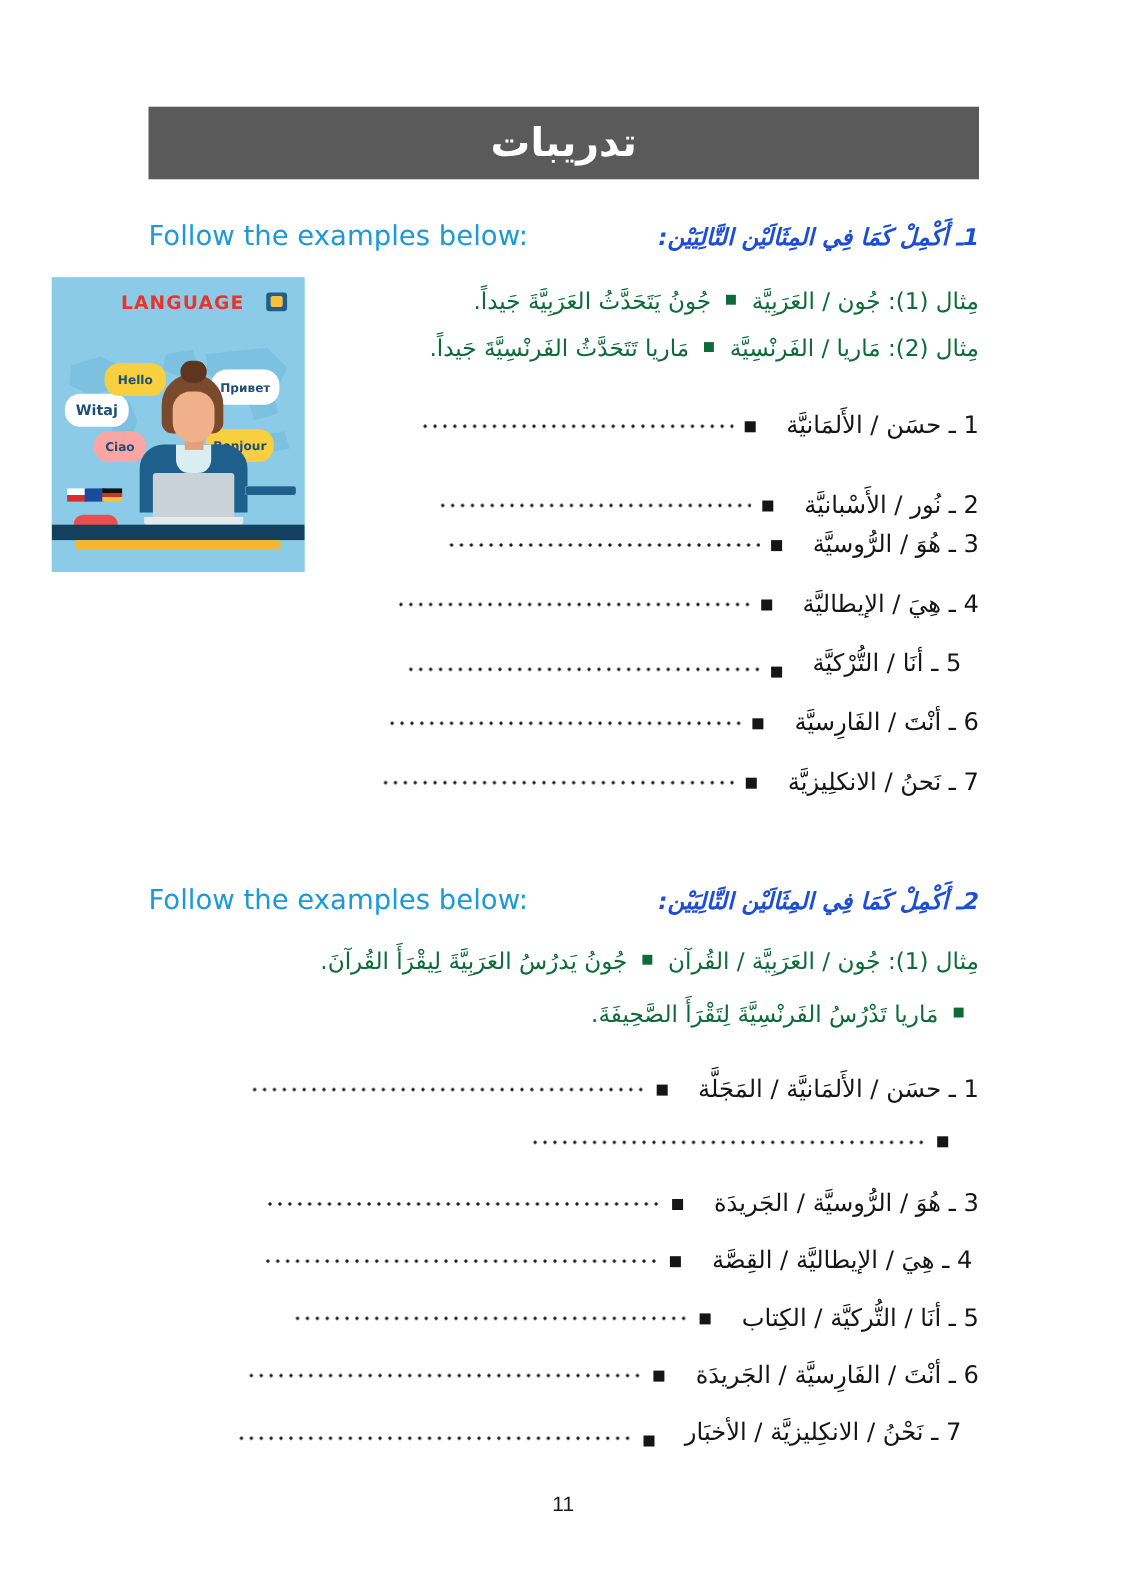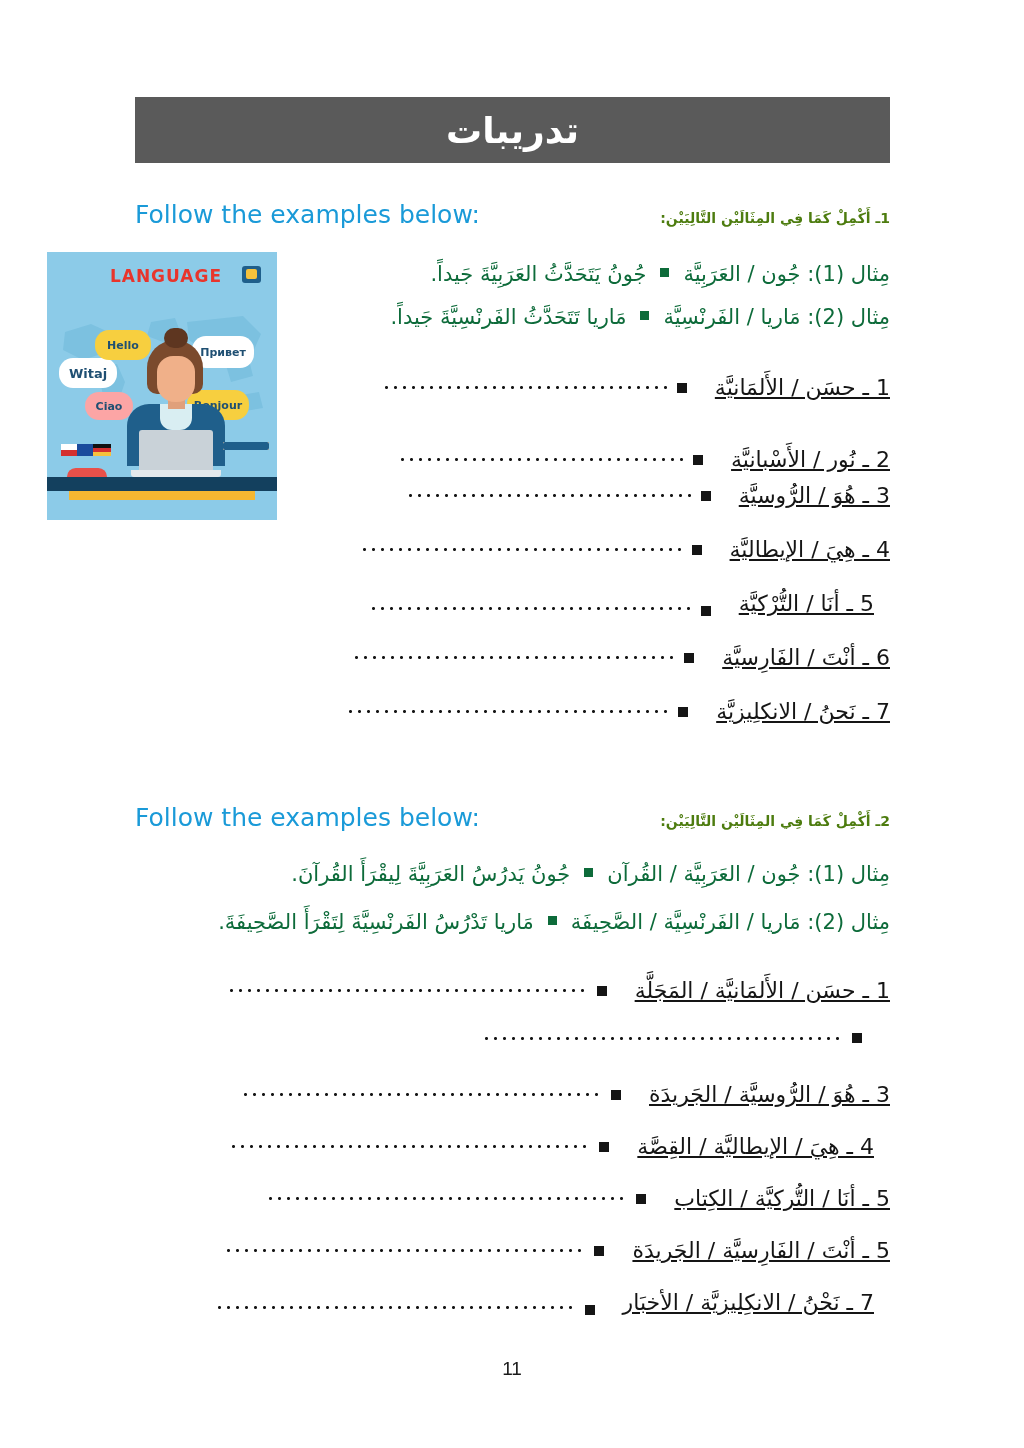--- a/index.html
+++ b/index.html
@@ -35,26 +35,27 @@
     direction: ltr;
   }
   .instr-en {
     color: #1a9ad8;
     font-family: "DejaVu Sans", sans-serif;
     font-size: 25px;
     font-weight: normal;
     white-space: nowrap;
   }
   .instr-ar {
-    color: #4d7c0f;
-    font-family: "DejaVu Sans", sans-serif;
-    font-size: 14px;
+    color: #1d4ed8;
+    font-family: "DejaVu Sans", sans-serif;
+    font-size: 21px;
     font-weight: bold;
     direction: rtl;
     white-space: nowrap;
+    font-style: italic;
   }
 
   
   .example-row {
     position: absolute;
     display: flex; align-items: baseline;
     direction: rtl;
     color: #0d6b3a;
     font-family: "DejaVu Sans", serif;
     font-size: 21px;
@@ -77,21 +78,20 @@
     display: flex; align-items: center;
     direction: rtl;
     color: #151515;
   }
   .q-text {
     font-family: "DejaVu Sans", serif;
     font-size: 22px;
     direction: rtl;
     white-space: nowrap;
     text-align: right;
-    text-decoration: underline;
   }
   .q-bullet {
     display: inline-block;
     width: 10px; height: 10px;
     background: #151515;
     flex: none;
   }
   .q-dots {
     flex: none;
     height: 1em;
@@ -296,51 +296,50 @@
   <span class="instr-en">Follow the examples below:</span>
   <span class="instr-ar">2ـ أَكْمِلْ كَمَا فِي المِثَالَيْن التَّالِيَيْن:</span>
 </div>
 
 <div class="example-row" style="top:862px; right:134px;">
   <span class="ex-prompt">مِثال (1): جُون / العَرَبِيَّة / القُرآن</span>
   <span class="ex-bullet"></span>
   <span class="ex-answer">جُونُ يَدرُسُ العَرَبِيَّةَ لِيقْرَأَ القُرآنَ.</span>
 </div>
 <div class="example-row" style="top:910px; right:134px;">
-  <span class="ex-prompt">مِثال (2): مَاريا / الفَرنْسِيَّة / الصَّحِيفَة</span>
   <span class="ex-bullet"></span>
   <span class="ex-answer">مَاريا تَدْرُسُ الفَرنْسِيَّةَ لِتَقْرَأَ الصَّحِيفَةَ.</span>
 </div>
 
 <div class="q-row" style="top:978px; right:134px;">
   <span class="q-text">1 ـ حسَن / الأَلمَانيَّة / المَجَلَّة</span>
   <span class="q-bullet" style="margin-right:28px;"></span>
   <span class="q-dots" style="width:360px; margin-right:10px;"></span>
 </div>
 <div class="q-row" style="top:1030px; right:134px;">
   <span class="q-bullet" style="margin-right:28px;"></span>
   <span class="q-dots" style="width:360px; margin-right:10px;"></span>
 </div>
 <div class="q-row" style="top:1082px; right:134px;">
   <span class="q-text">3 ـ هُوَ / الرُّوسيَّة / الجَريدَة</span>
   <span class="q-bullet" style="margin-right:28px;"></span>
   <span class="q-dots" style="width:360px; margin-right:10px;"></span>
 </div>
-<div class="q-row" style="top:1134px; right:150px;">
+<div class="q-row" style="top:1134px; right:140px;">
   <span class="q-text">4 ـ هِيَ / الإيطاليَّة / القِصَّة</span>
   <span class="q-bullet" style="margin-right:28px;"></span>
   <span class="q-dots" style="width:360px; margin-right:10px;"></span>
 </div>
 <div class="q-row" style="top:1186px; right:134px;">
   <span class="q-text">5 ـ أنَا / التُّركيَّة / الكِتاب</span>
   <span class="q-bullet" style="margin-right:28px;"></span>
   <span class="q-dots" style="width:360px; margin-right:10px;"></span>
 </div>
 <div class="q-row" style="top:1238px; right:134px;">
-  <span class="q-text">5 ـ أنْتَ / الفَارِسيَّة / الجَريدَة</span>
+  <span class="q-text">6 ـ أنْتَ / الفَارِسيَّة / الجَريدَة</span>
   <span class="q-bullet" style="margin-right:28px;"></span>
   <span class="q-dots" style="width:360px; margin-right:10px;"></span>
 </div>
 <div class="q-row" style="top:1290px; right:150px;align-items:flex-end;">
   <span class="q-text">7 ـ نَحْنُ / الانكِليزيَّة / الأخبَار</span>
   <span class="q-bullet" style="margin-right:28px;"></span>
   <span class="q-dots" style="width:360px; margin-right:10px;"></span>
 </div>
 
 <div class="page-num">11</div>

